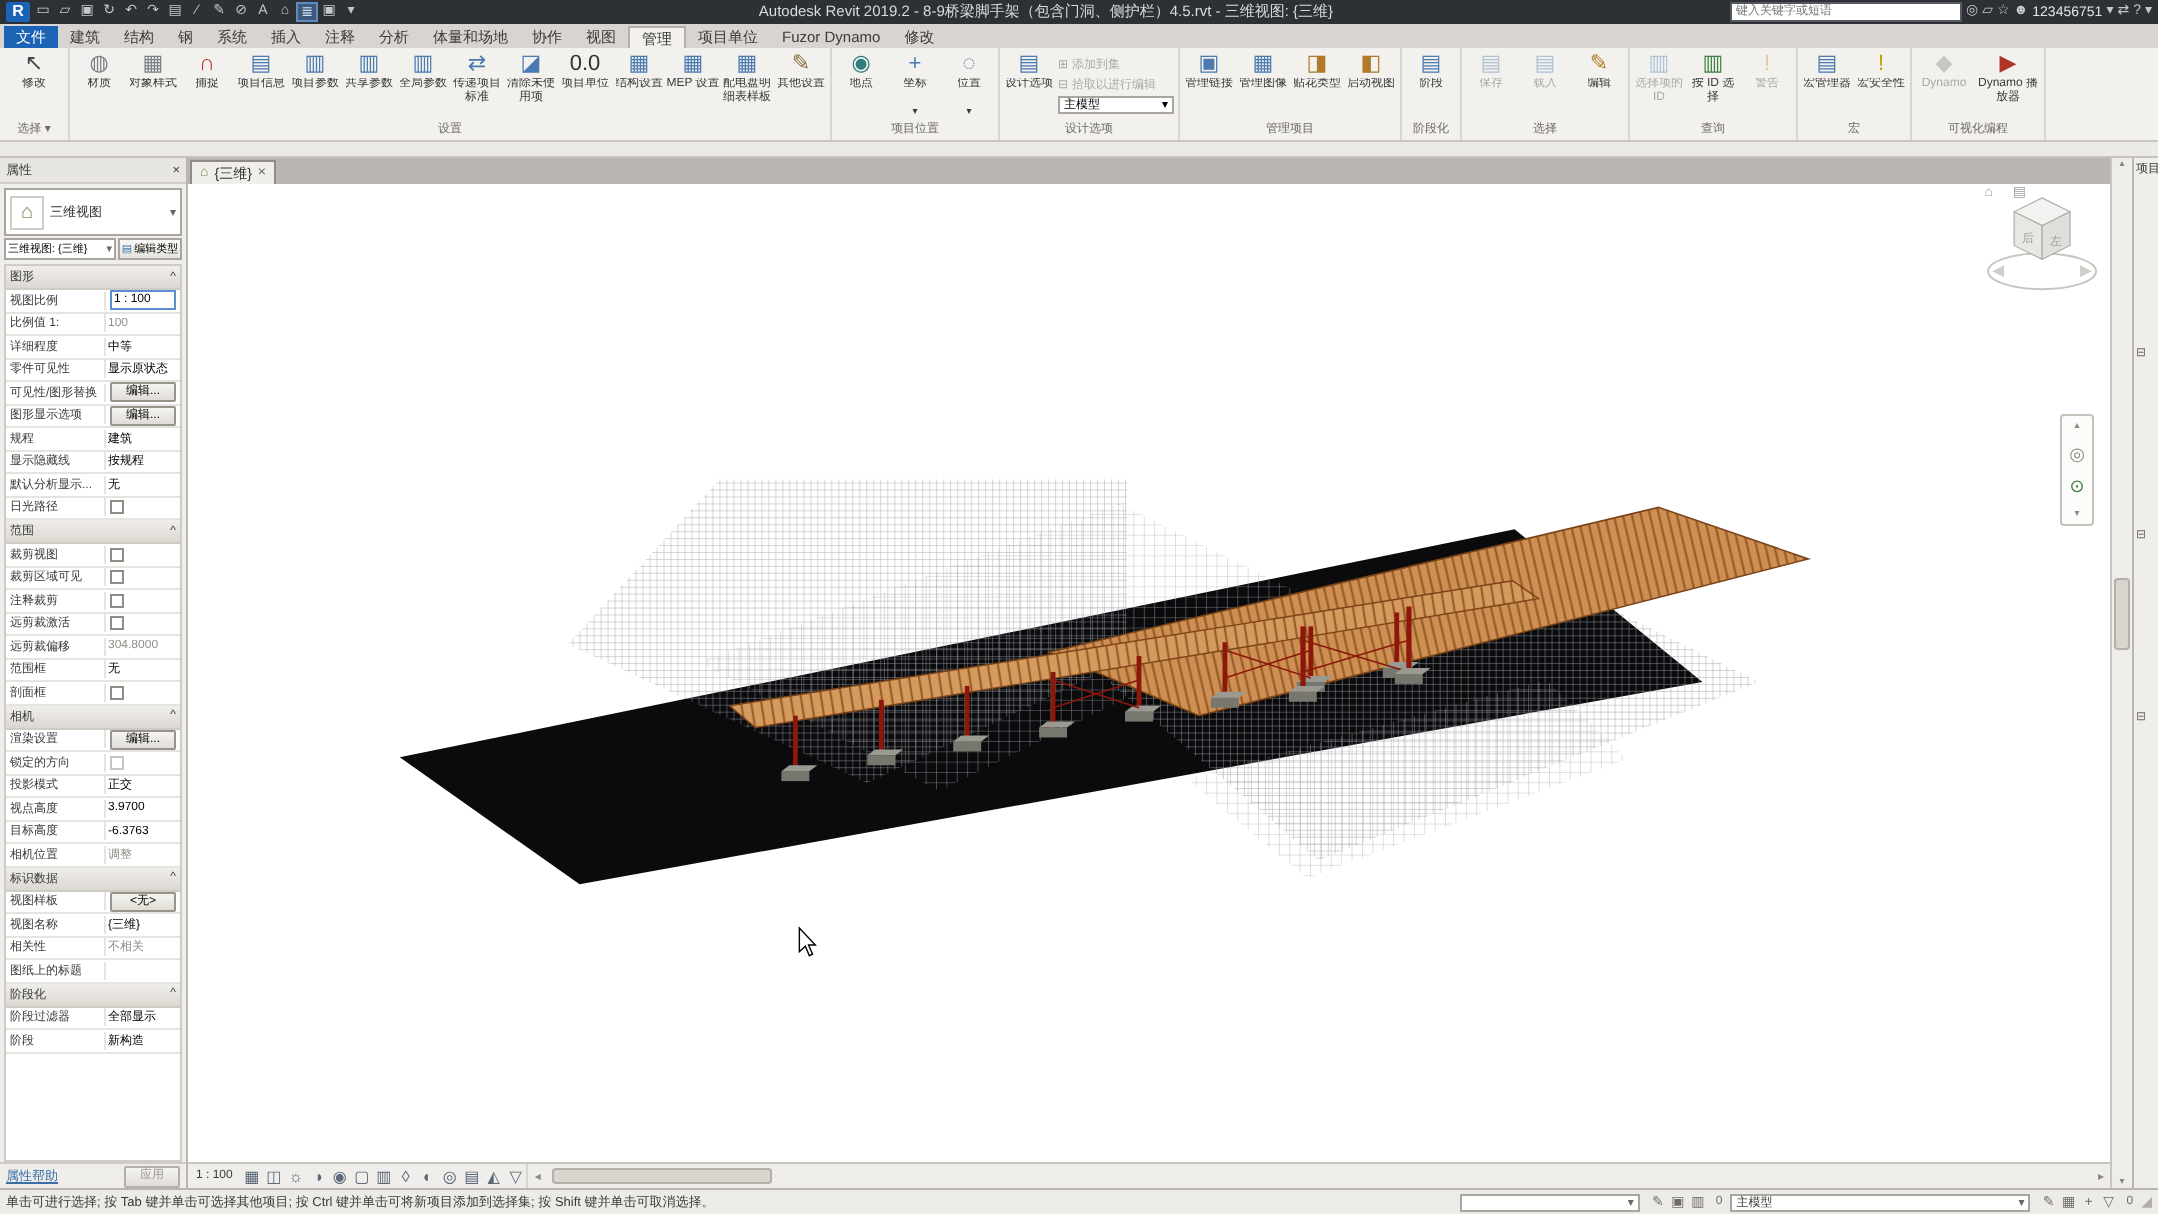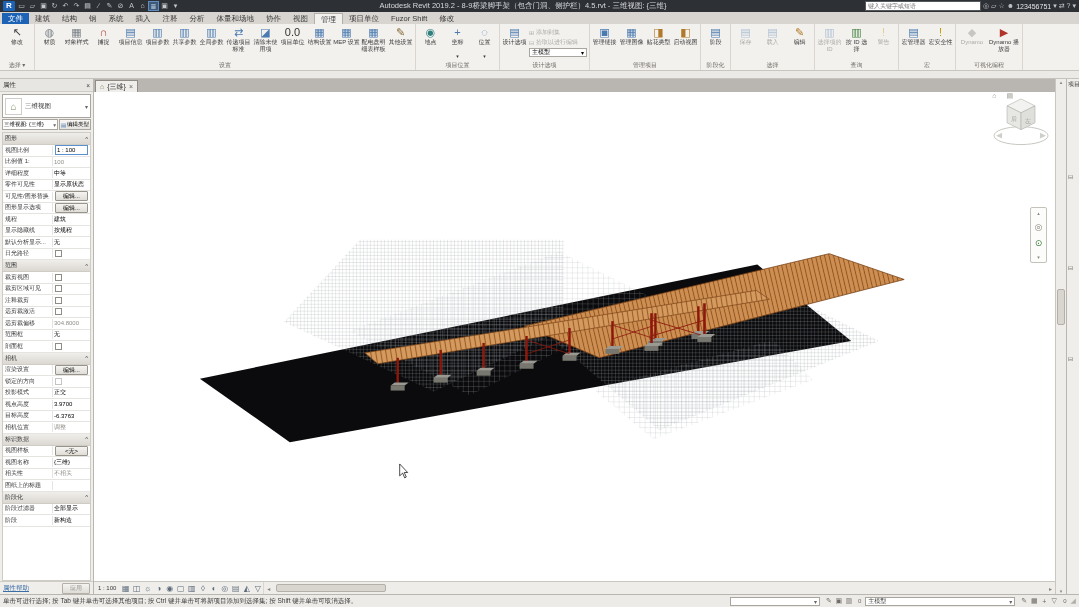--- a/index.html
+++ b/index.html
@@ -143,21 +143,21 @@
       <div class="tab">钢</div>
       <div class="tab">系统</div>
       <div class="tab">插入</div>
       <div class="tab">注释</div>
       <div class="tab">分析</div>
       <div class="tab">体量和场地</div>
       <div class="tab">协作</div>
       <div class="tab">视图</div>
       <div class="tab active">管理</div>
       <div class="tab">项目单位</div>
-      <div class="tab">Fuzor Shift</div>
+      <div class="tab">Fuzor Dynamo</div>
       <div class="tab">修改</div>
     </div>
 
   <div class="ribbon" id="ribbon">
       <div class="panel">
         <div class="panel-body">
           <div class="rbtn" style="width: 32px;">
             <span class="ricon" style="color: rgb(63, 68, 72);">↖</span>
             <span class="rlab">修改</span>
           </div>

